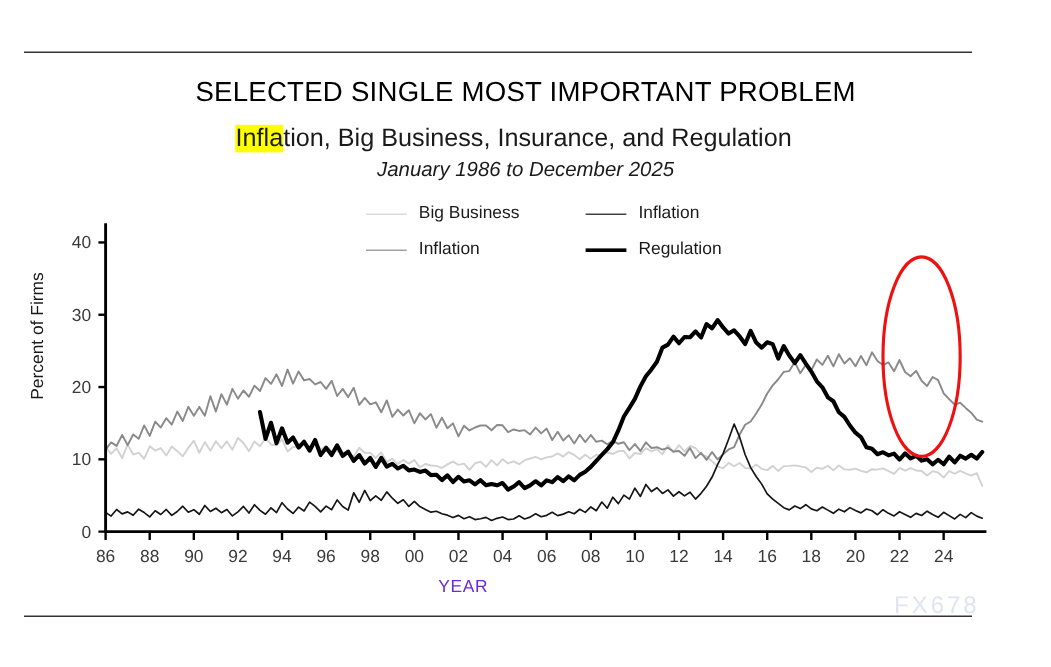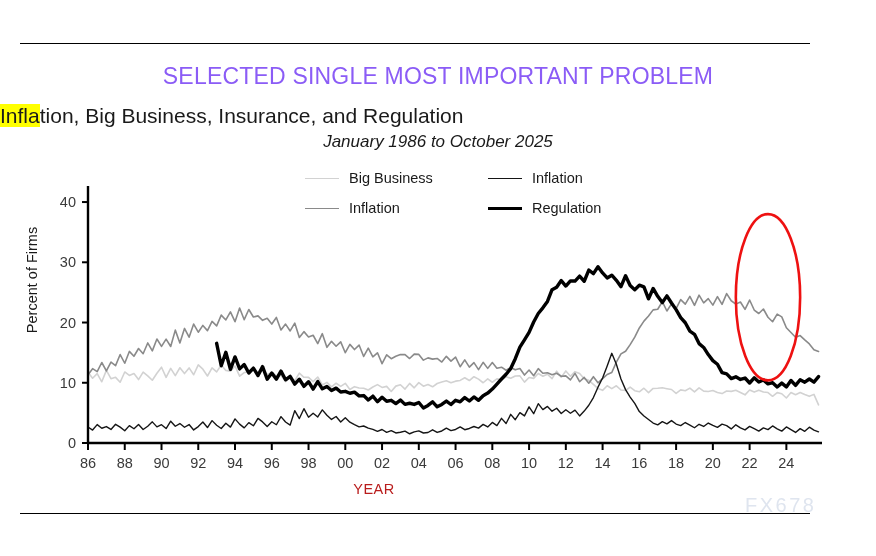--- a/index.html
+++ b/index.html
@@ -36,28 +36,29 @@
   
   #title-main {
     position: absolute;
     top: 63px;
     left: 0;
     width: 876px;
     text-align: center;
     font-size: 23px;
     font-weight: 400;
     letter-spacing: 0.2px;
-    color: #8b5cf6;
+    color: #000000;
     white-space: nowrap;
   }
   #title-sub {
     position: absolute;
     top: 104px;
     left: 0;
     width: 856px;
+    text-align: center;
     font-size: 21px;
     font-weight: 400;
     color: #1a1a1a;
     white-space: nowrap;
   }
   #title-sub .hl {
     background: #ffff00;
   }
   #title-date {
     position: absolute;
@@ -128,21 +129,22 @@
     white-space: nowrap;
   }
   #xlabel {
     position: absolute;
     left: 0;
     top: 481px;
     width: 748px;
     text-align: center;
     font-size: 14.5px;
     letter-spacing: 0.5px;
-    color: #b91c1c;
+    color: #6d28d9;
+    padding-left: 12px;
   }
 
   
   #watermark {
     position: absolute;
     left: 745px;
     top: 494px;
     font-size: 20px;
     letter-spacing: 2.5px;
     font-weight: 400;
@@ -155,21 +157,21 @@
 <body>
 
 <div id="page">
 
   <div class="rule" id="rule-top"></div>
 
   <div id="title-main">SELECTED SINGLE MOST IMPORTANT PROBLEM</div>
 
   <div id="title-sub"><span class="hl">Infla</span><span>tion, Big Business, Insurance, and Regulation</span></div>
 
-  <div id="title-date">January 1986 to October 2025</div>
+  <div id="title-date">January 1986 to December 2025</div>
 
   <div id="legend">
     <div class="legend-item" id="legend-big-business">
       <span class="swatch" style="border-top: 1.6px solid rgb(210, 210, 210);"></span>
       <span class="lbl">Big Business</span>
     </div>
     <div class="legend-item" id="legend-inflation">
       <span class="swatch" style="border-top: 1.4px solid rgb(21, 21, 21);"></span>
       <span class="lbl">Inflation</span>
     </div>

